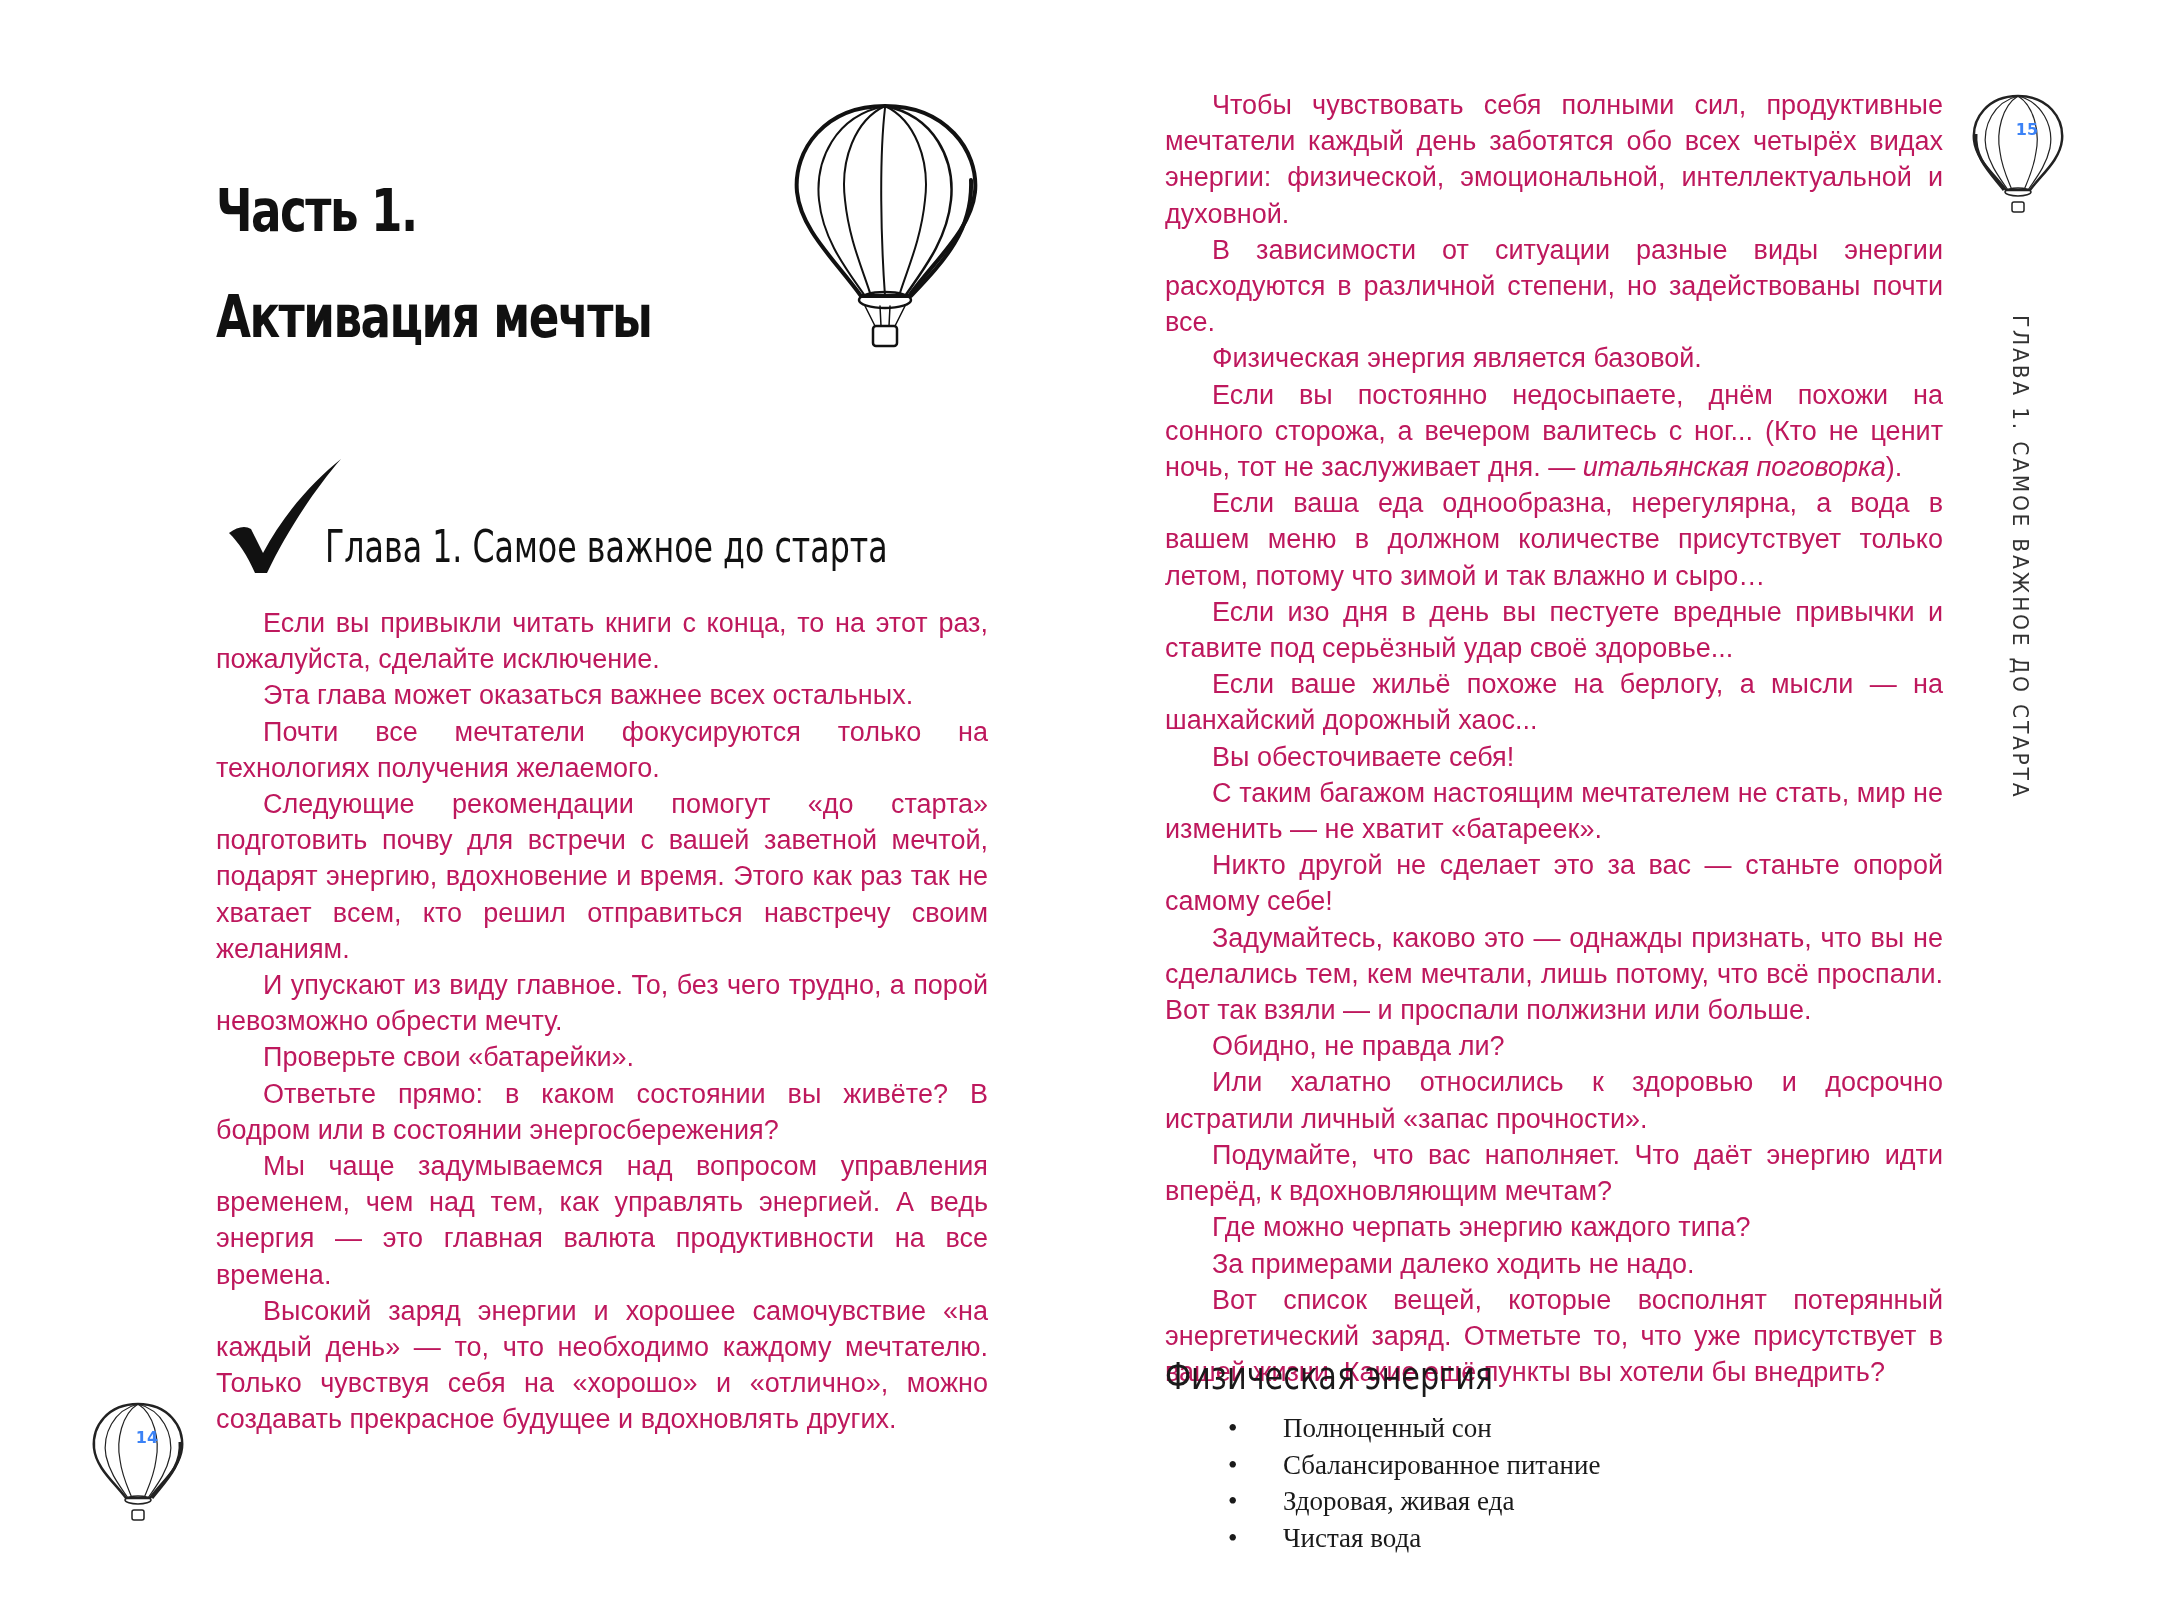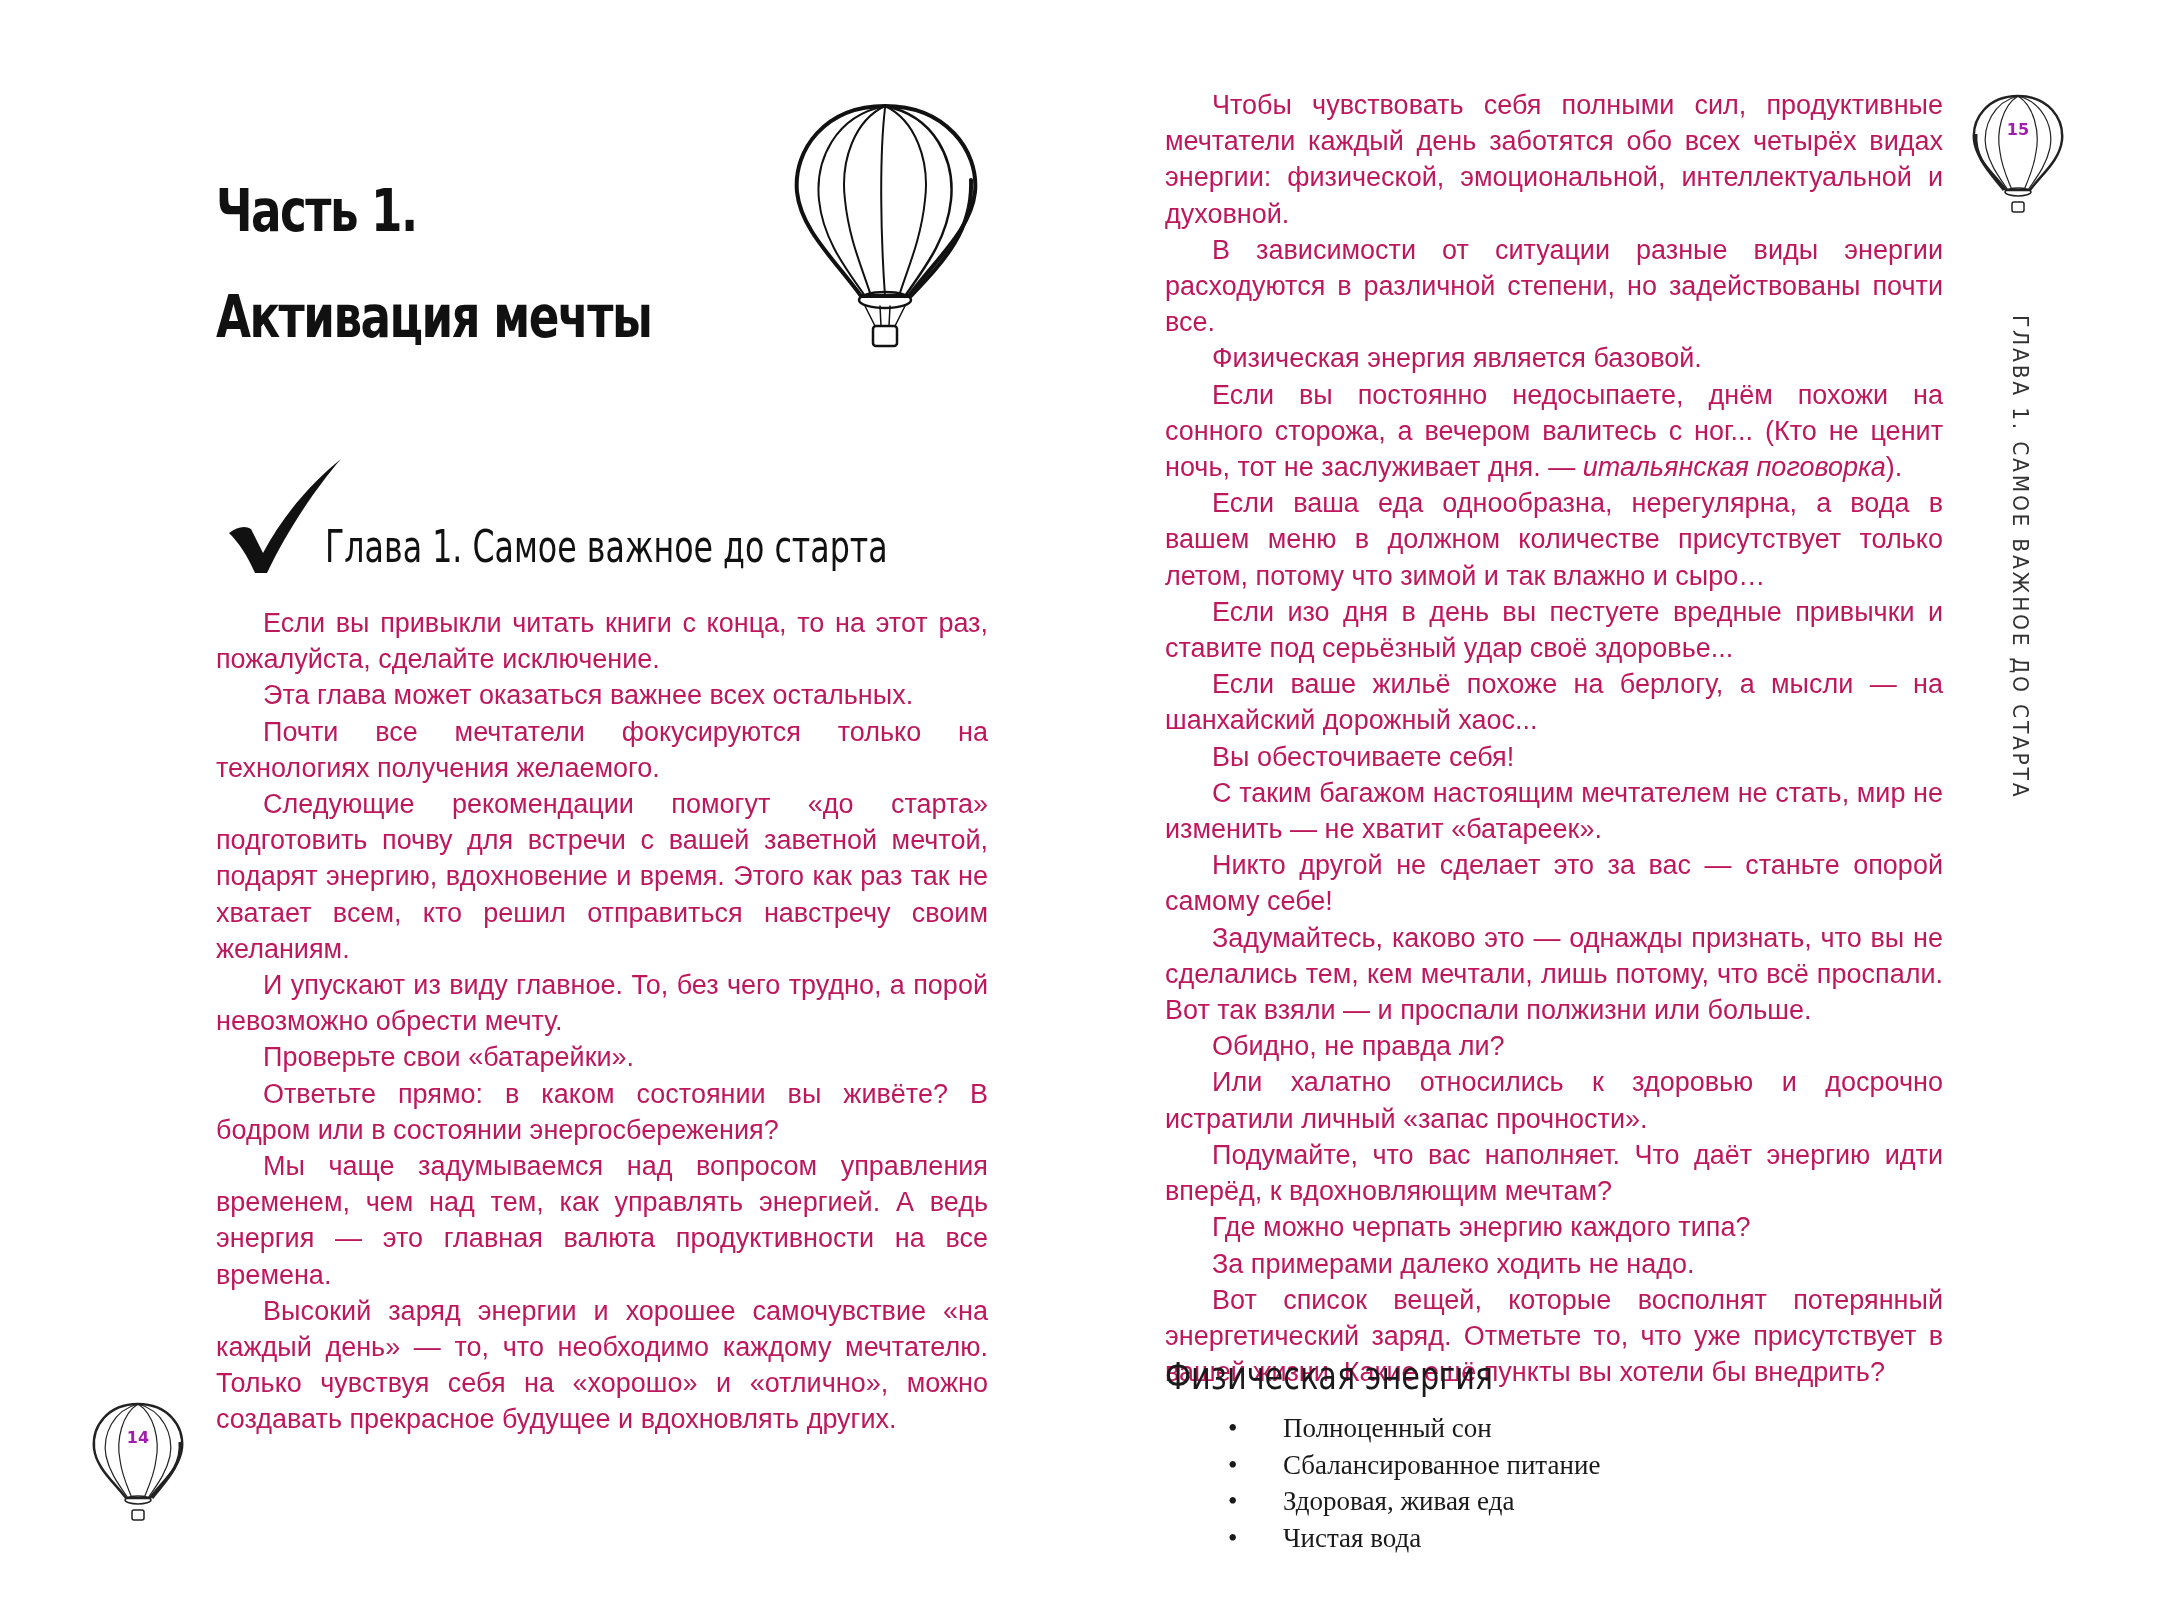--- a/index.html
+++ b/index.html
@@ -44,22 +44,22 @@
   }
   .bullets { position: absolute; left: 1200px; top: 1410px; margin: 0; padding: 0; list-style: none;
     font-family: "Liberation Serif", serif; font-size: 27px; line-height: 36.5px; }
   .bullets li { position: relative; padding-left: 83px; }
   .bullets li .dot { position: absolute; left: 28px; top: 0; }
 
   .page-num-balloon { position: absolute; width: 100px; height: 130px; }
   .pnb-left { left: 88px; top: 1400px; }
   .pnb-right { left: 1968px; top: 92px; }
   .page-num {
-    position: absolute; left: 0; width: 100%; top: 28px; text-align: center;
-    font-family: "DejaVu Sans", sans-serif; font-weight: bold; font-size: 16px; color: #a21caf;
+    position: absolute; left: 9px; width: 100%; top: 28px; text-align: center;
+    font-family: "DejaVu Sans", sans-serif; font-weight: bold; font-size: 16px; color: #3b82f6;
   }
 
   .running-head {
     position: absolute; left: 2008px; top: 315px;
     writing-mode: vertical-rl;
     font-family: "DejaVu Sans", sans-serif; font-size: 22px; letter-spacing: 3px;
     color: #333; transform: scaleY(0.92); transform-origin: top left; white-space: nowrap;
   }
 </style>
 </head>

